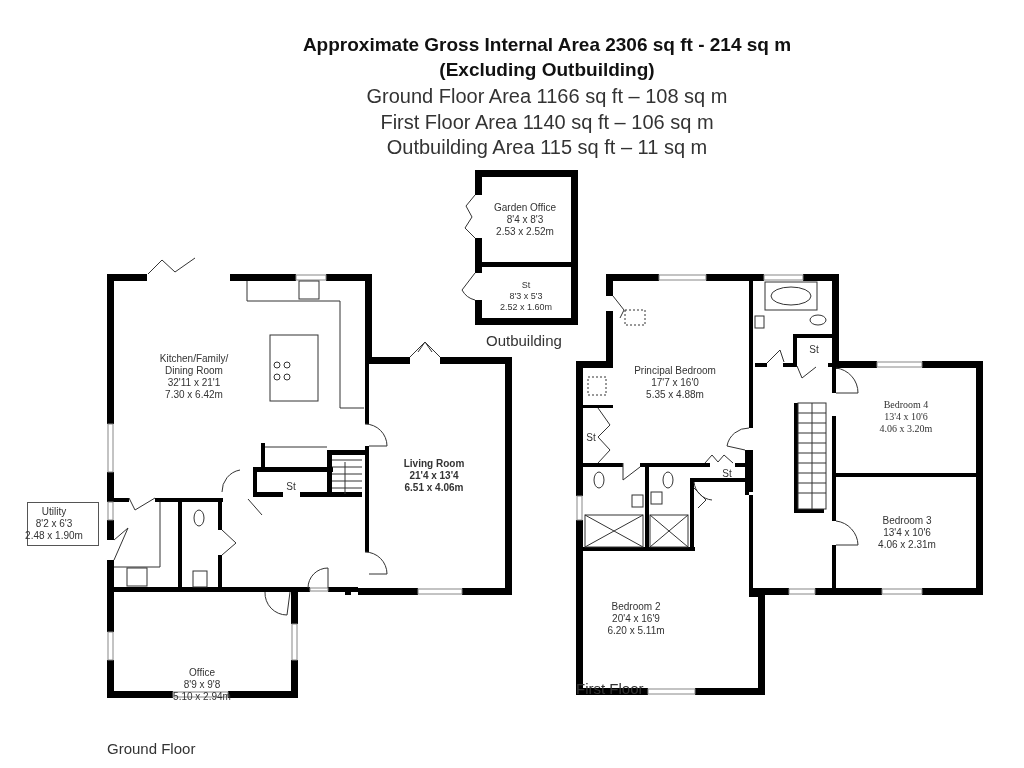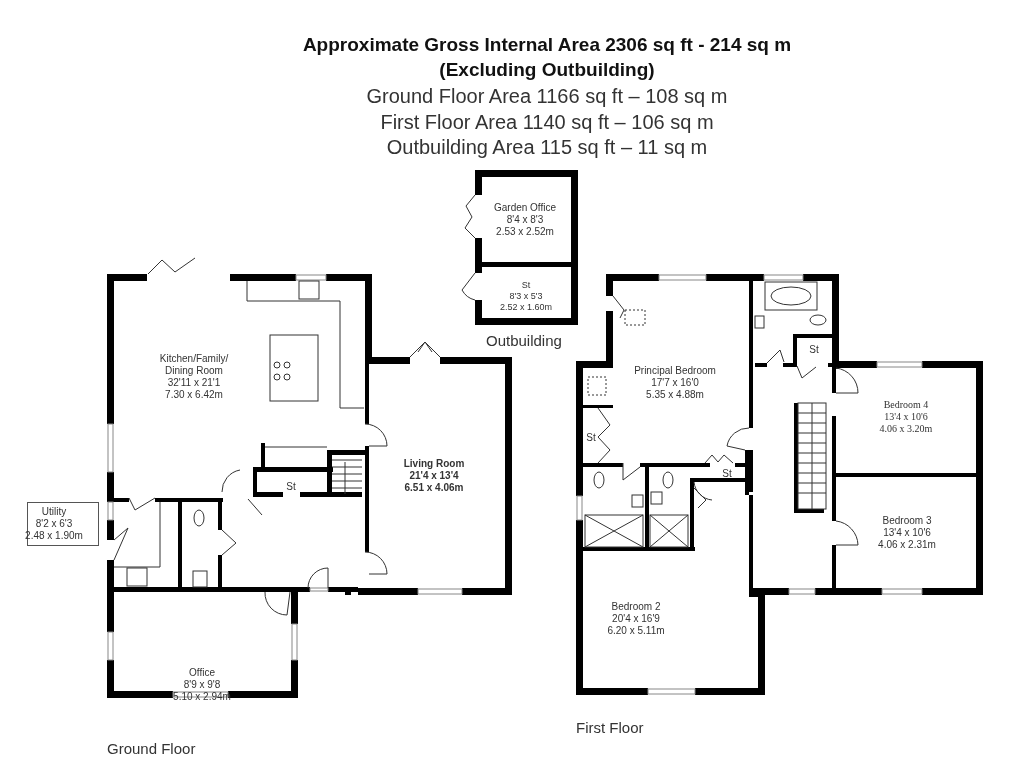--- a/index.html
+++ b/index.html
@@ -294,14 +294,14 @@
   <span>13'4 x 10'6</span>
   <span>4.06 x 2.31m</span>
 </div>
 <div class="lbl" style="left:636px; top:601px;">
   <span>Bedroom 2</span>
   <span>20'4 x 16'9</span>
   <span>6.20 x 5.11m</span>
 </div>
 
 <div class="floor-lbl" style="left:107px; top:720px;margin-top:20px;">Ground Floor</div>
-<div class="floor-lbl" style="left:576px; top:680px;margin-top:39px;">First Floor</div>
+<div class="floor-lbl" style="left:576px; top:680px;">First Floor</div>
 <div class="floor-lbl" style="left:486px; top:332px;">Outbuilding</div>
 
 </body></html>

